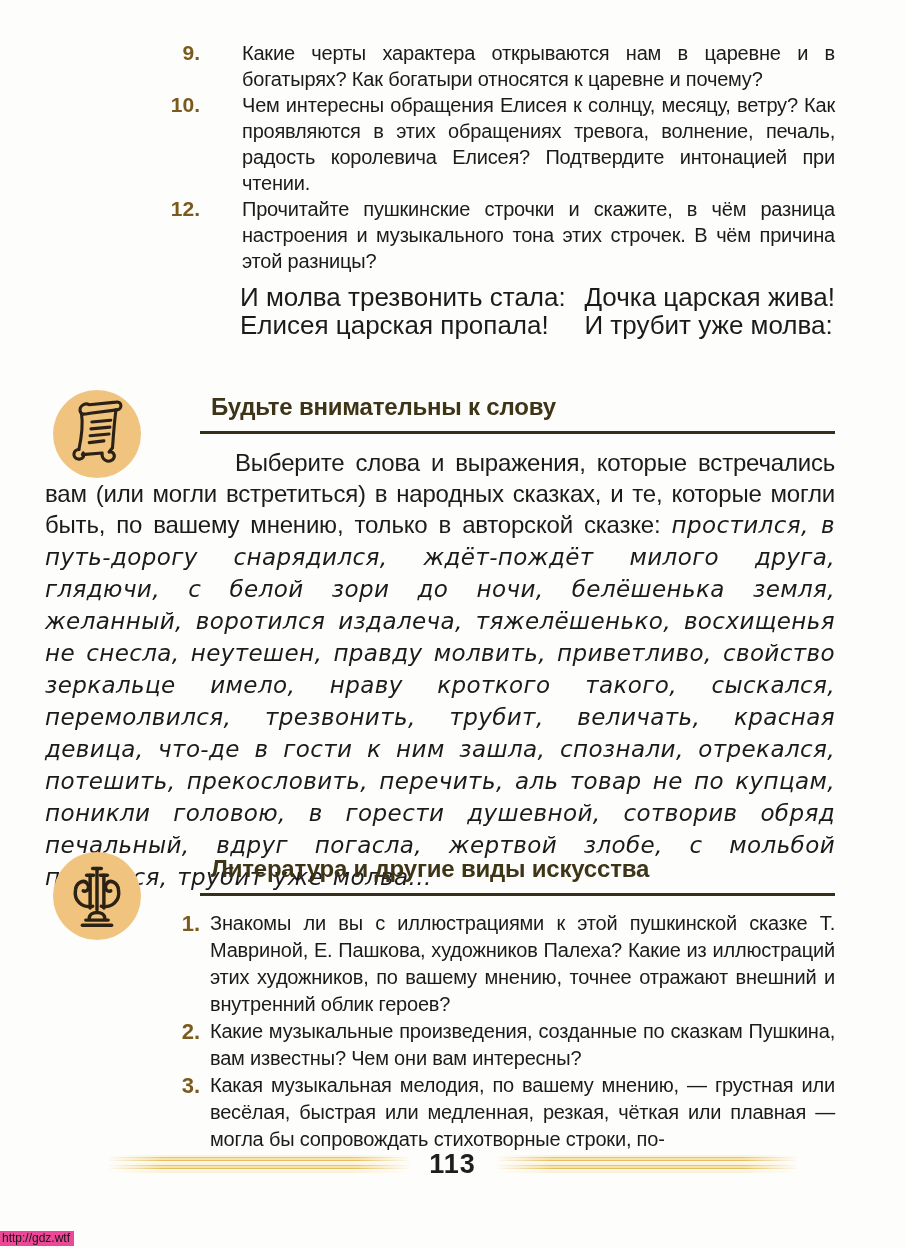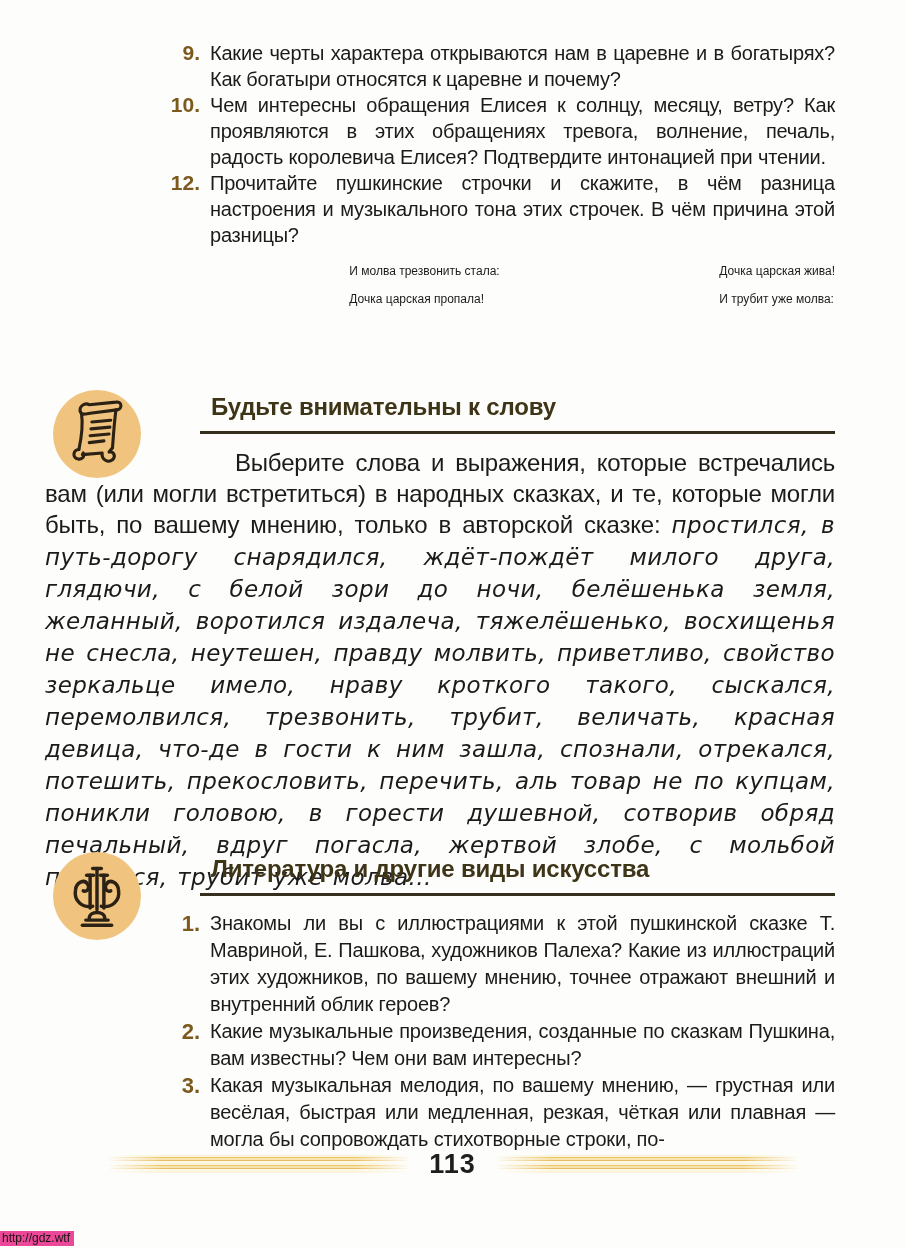--- a/index.html
+++ b/index.html
@@ -14,23 +14,23 @@
   
   .block-top{position:absolute;left:45px;top:40px;width:790px;}
   .qlist-top{margin-left:105px;}
   .q-row{display:flex;align-items:flex-start;}
   .q-num{
     width:50px;flex:0 0 50px;text-align:right;padding-right:10px;
     font-weight:bold;color:#7c5a1e;
   }
   .qlist-top .q-num{font-size:21px;line-height:26px;}
   .qlist-top .q-text{font-size:20px;line-height:26px;letter-spacing:-0.2px;
-    text-align:justify;flex:1;}
+    text-align:justify;flex:1;margin-left:32px;}
   
-  .verse{display:flex;margin:9px 0 0 195px;font-size:12px;line-height:28px;justify-content:flex-end;}
+  .verse{display:flex;margin:9px 0 0 195px;font-size:26px;line-height:28px;justify-content:flex-end;}
   .verse-col{white-space:nowrap;}
   .verse-col.left{width:370px;}
   .verse-col.right{}
 
   
   .section{position:absolute;left:45px;width:790px;}
   .sec-word{top:388px;}
   .sec-arts{top:850px;}
   .badge{
     position:absolute;left:8px;top:2px;width:88px;height:88px;border-radius:50%;
@@ -100,21 +100,21 @@
       </div>
       <div class="q-row">
         <div class="q-num">12.</div>
         <div class="q-text">Прочитайте пушкинские строчки и скажите, в чём разница настроения и музыкального тона этих строчек. В чём причина этой разницы?</div>
       </div>
     </div>
 
     <div class="verse">
       <div class="verse-col left">
         <div>И молва трезвонить стала:</div>
-        <div>Дочка царская пропала!</div>
+        <div>Елисея царская пропала!</div>
       </div>
       <div class="verse-col right">
         <div>Дочка царская жива!</div>
         <div>И трубит уже молва:</div>
       </div>
     </div>
   </div>
 
   <div class="section sec-word">
     <div class="badge">

